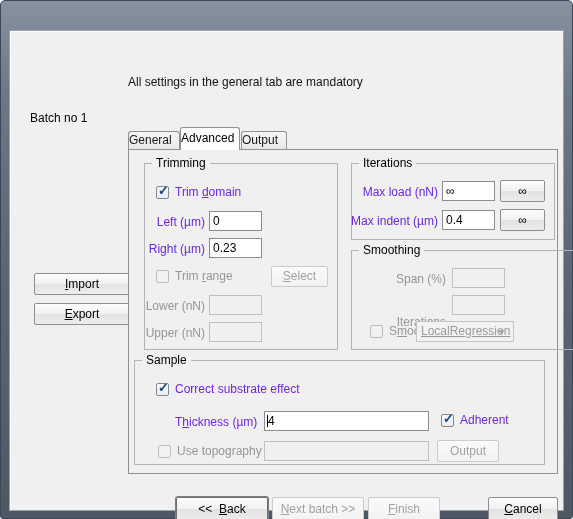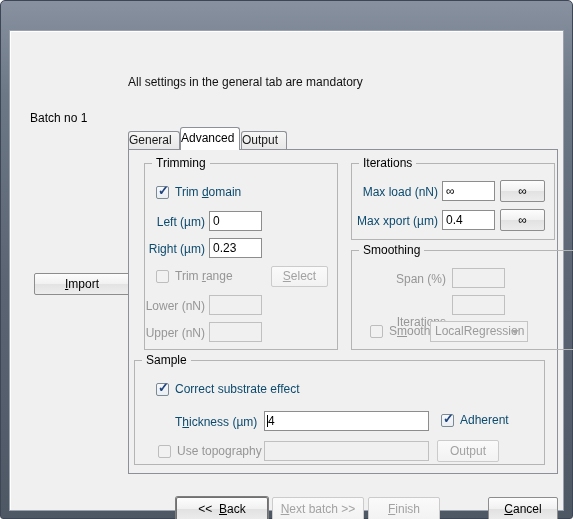--- a/index.html
+++ b/index.html
@@ -194,21 +194,21 @@
   }
   #grp-trimming   { left: 134px; top: 132px; width: 194px; height: 187px; }
   #grp-constraints{ left: 341px; top: 132px; width: 204px; height: 77px; }
   #grp-smoothing  { left: 341px; top: 219px; width: 231px; height: 100px; }
   #grp-sample     { left: 124px; top: 329px; width: 411px; height: 105px; }
 
   
   .lbl {
     position: absolute;
     font-size: 12px;
-    color: #0c4a6e;
+    color: #6d28d9;
     white-space: nowrap;
   }
   .lbl.dis { color: #969696; }
   .lbl.right { text-align: right; }
 
   .txtbox {
     position: absolute;
     box-sizing: border-box;
     background: #ffffff;
     border: 1px solid #8d8d8d;
@@ -320,20 +320,21 @@
 
 <div id="window">
 
 
   <div id="client">
 
     <div id="hdr-sub">All settings in the general tab are mandatory</div>
 
     <div id="batch-label">Batch no 1</div>
     <div class="side-btn" id="btn-import"><span class="u">I</span>mport</div>
+    <div class="side-btn" id="btn-export"><span class="u">E</span>xport</div>
 
     <div id="tabstrip">
       <div class="tab inactive" id="tab-general">General</div>
       <div class="tab active" id="tab-advanced">Advanced</div>
       <div class="tab inactive" id="tab-output">Output</div>
     </div>
 
     <div id="tabpanel"></div>
 
     <div class="group" id="grp-trimming">
@@ -360,36 +361,36 @@
     <span class="lbl dis right" style="left:128px; top:295px; width:67px;">Upper (nN)</span>
     <div class="txtbox dis" style="left:199px; top:291px; width:53px;"></div>
 
     <div class="group" id="grp-constraints">
       <span class="legend">Iterations</span>
     </div>
     <span class="lbl right" style="left:340px; top:154px; width:88px;">Max load (nN)</span>
     <div class="txtbox" style="left:432px; top:150px; width:53px;">∞</div>
     <div class="btn" style="left:490px; top:149px; width:45px; height:22px; line-height:20px;">∞</div>
 
-    <span class="lbl right" style="left:333px; top:183px; width:95px;">Max xport (µm)</span>
+    <span class="lbl right" style="left:333px; top:183px; width:95px;">Max indent (µm)</span>
     <div class="txtbox" style="left:432px; top:179px; width:53px;">0.4</div>
     <div class="btn" style="left:490px; top:178px; width:45px; height:22px; line-height:20px;">∞</div>
 
     <div class="group" id="grp-smoothing">
       <span class="legend">Smoothing</span>
     </div>
     <span class="lbl dis right" style="left:350px; top:241px; width:86px;">Span (%)</span>
     <div class="txtbox dis" style="left:442px; top:237px; width:53px;"></div>
 
     <span class="lbl dis right" style="left:350px; top:284px; width:86px;">Iterations</span>
     <div class="txtbox dis" style="left:442px; top:264px; width:53px;"></div>
 
     <div class="chk dis" style="left:360px; top:294px;"></div>
     <span class="lbl dis" style="left:379px; top:293px;">S<span class="u">m</span>ooth</span>
-    <div class="combo" style="left:420px; top:290px; width:98px;">
+    <div class="combo" style="left:406px; top:290px; width:98px;text-decoration:underline;">
       <span>LocalRegression</span>
       <span class="chev"></span>
     </div>
 
     <div class="group" id="grp-sample">
       <span class="legend">Sample</span>
     </div>
     <div class="chk" style="left:146px; top:352px;">
       <span class="mark">✓</span>
     </div>

